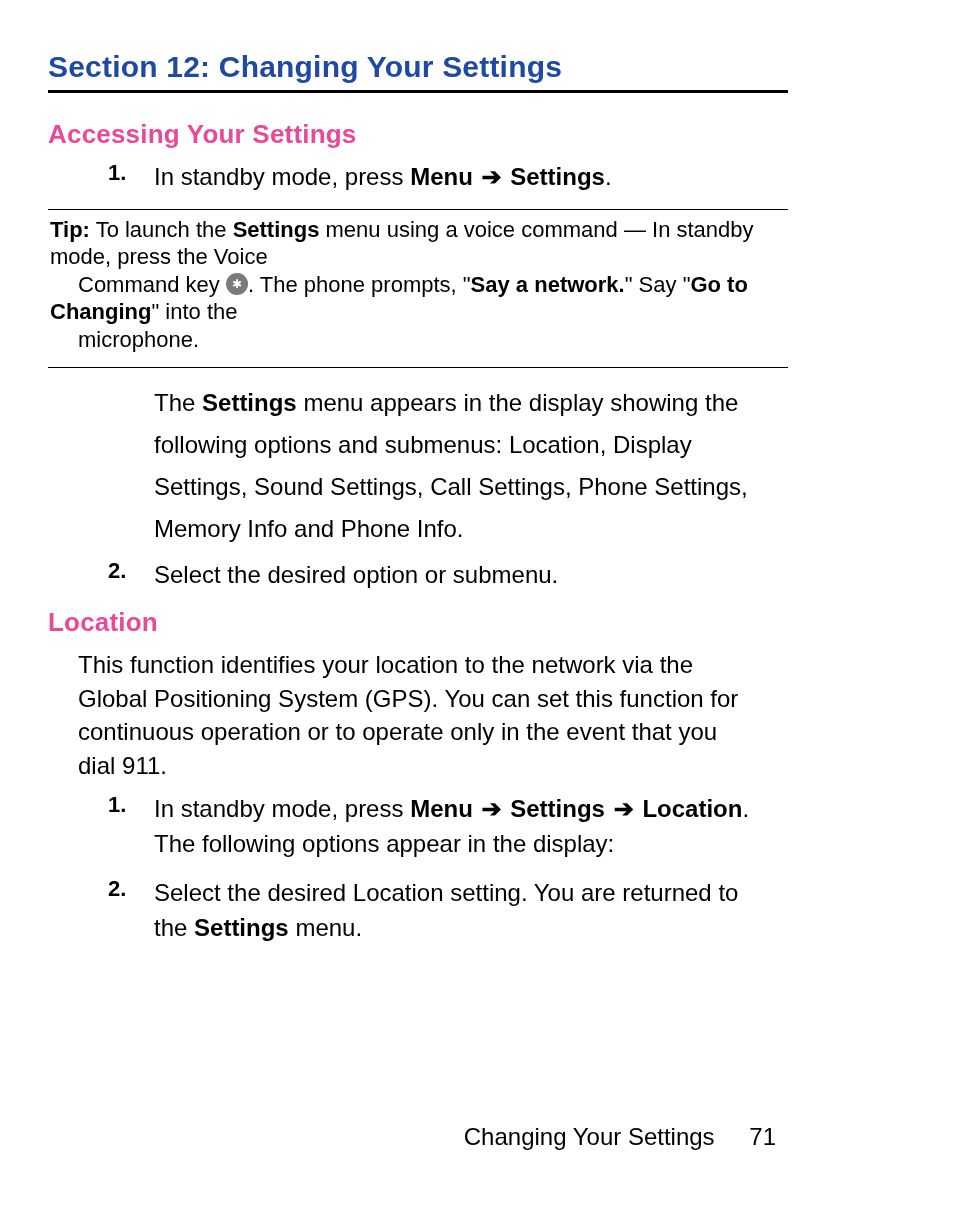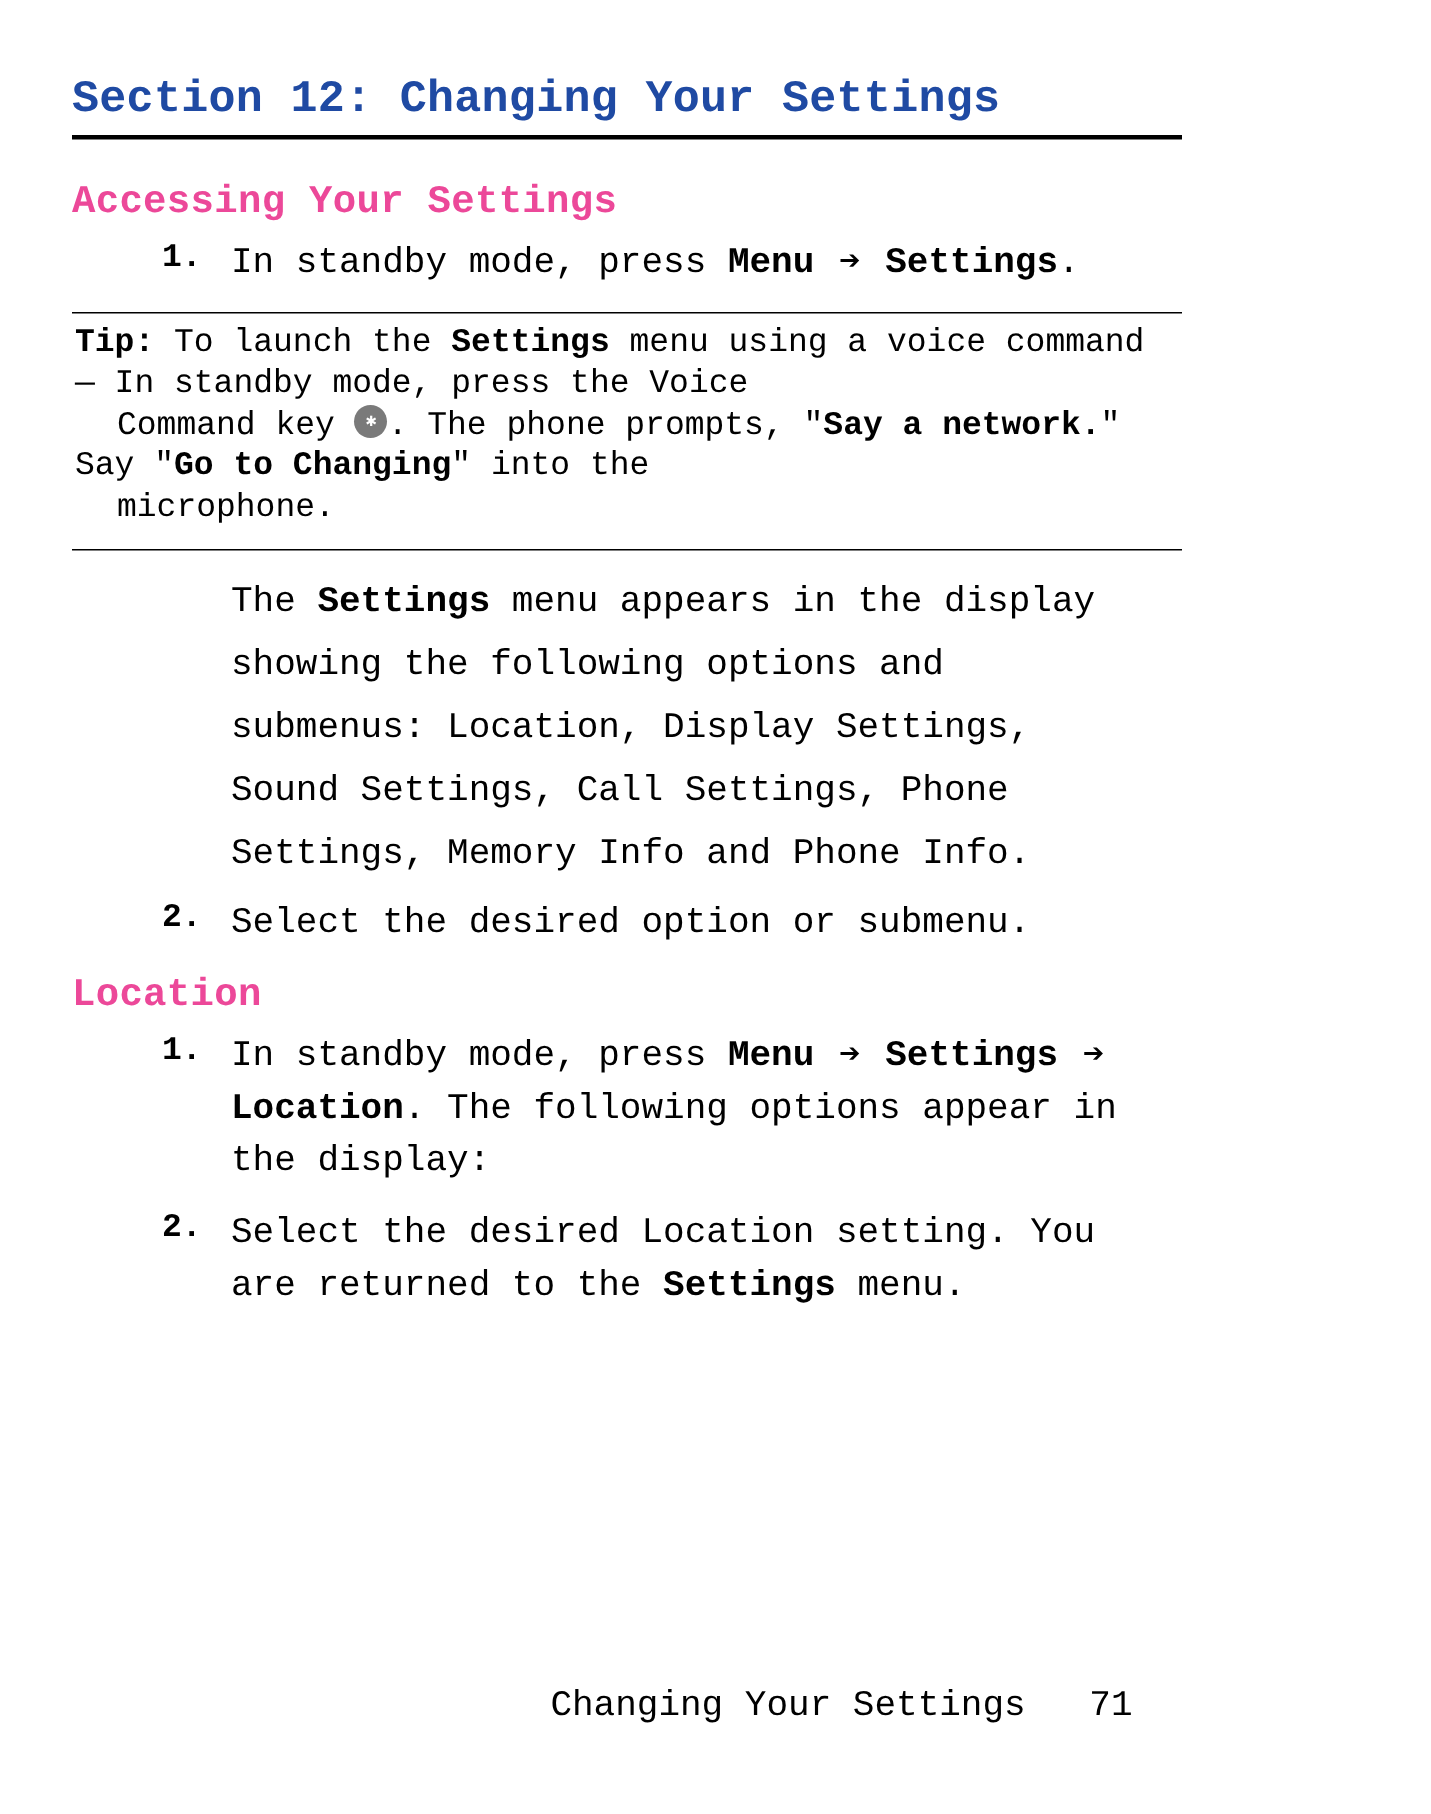--- a/index.html
+++ b/index.html
@@ -8,21 +8,20 @@
     background: #fff;
     font-family: Arial, Helvetica, sans-serif;
     color: #000;
   }
   .page {
     width: 824px;
     min-height: 1209px;
     box-sizing: border-box;
     padding: 50px 36px 60px 48px;
     position: relative;
-    font-family: Liberation Mono, monospace;
   }
   .section-title {
     color: #1f4aa3;
     font-weight: 800;
     font-size: 30px;
     margin: 0 0 6px 0;
     letter-spacing: 0.2px;
   }
   .hr-thick {
     border: none;
@@ -102,21 +101,21 @@
   .bullet-item::before {
     content: "•";
     position: absolute;
     left: 0;
     top: 0;
     font-size: 22px;
   }
   .footer {
     position: absolute;
     bottom: 58px;
-    right: 69px;
+    right: 48px;
     font-size: 24px;
     font-stretch: condensed;
   }
   .footer .pnum {
     margin-left: 28px;
   }
   b { font-weight: 700; }
   .arrow {
     display: inline-block;
     font-weight: 700;
@@ -178,20 +177,21 @@
 
   <ol class="num-list">
     <li class="num-item">
       <span class="num-marker">2.</span>
       <span class="num-body">Select the desired option or submenu.</span>
     </li>
   </ol>
 
   <h2 class="subhead">Location</h2>
 
+  <p class="intro" style="margin-bottom:10px;">This function identifies your location to the network via the Global Positioning System (GPS). You can set this function for continuous operation or to operate only in the event that you dial 911.</p>
 
   <ol class="num-list">
     <li class="num-item">
       <span class="num-marker">1.</span>
       <span class="num-body">
         <span>In standby mode, press </span><b>Menu</b>
         <span class="arrow">➔</span>
         <b>Settings</b>
         <span class="arrow">➔</span>
         <b>Location</b><span>. The following options appear in the display:</span>

